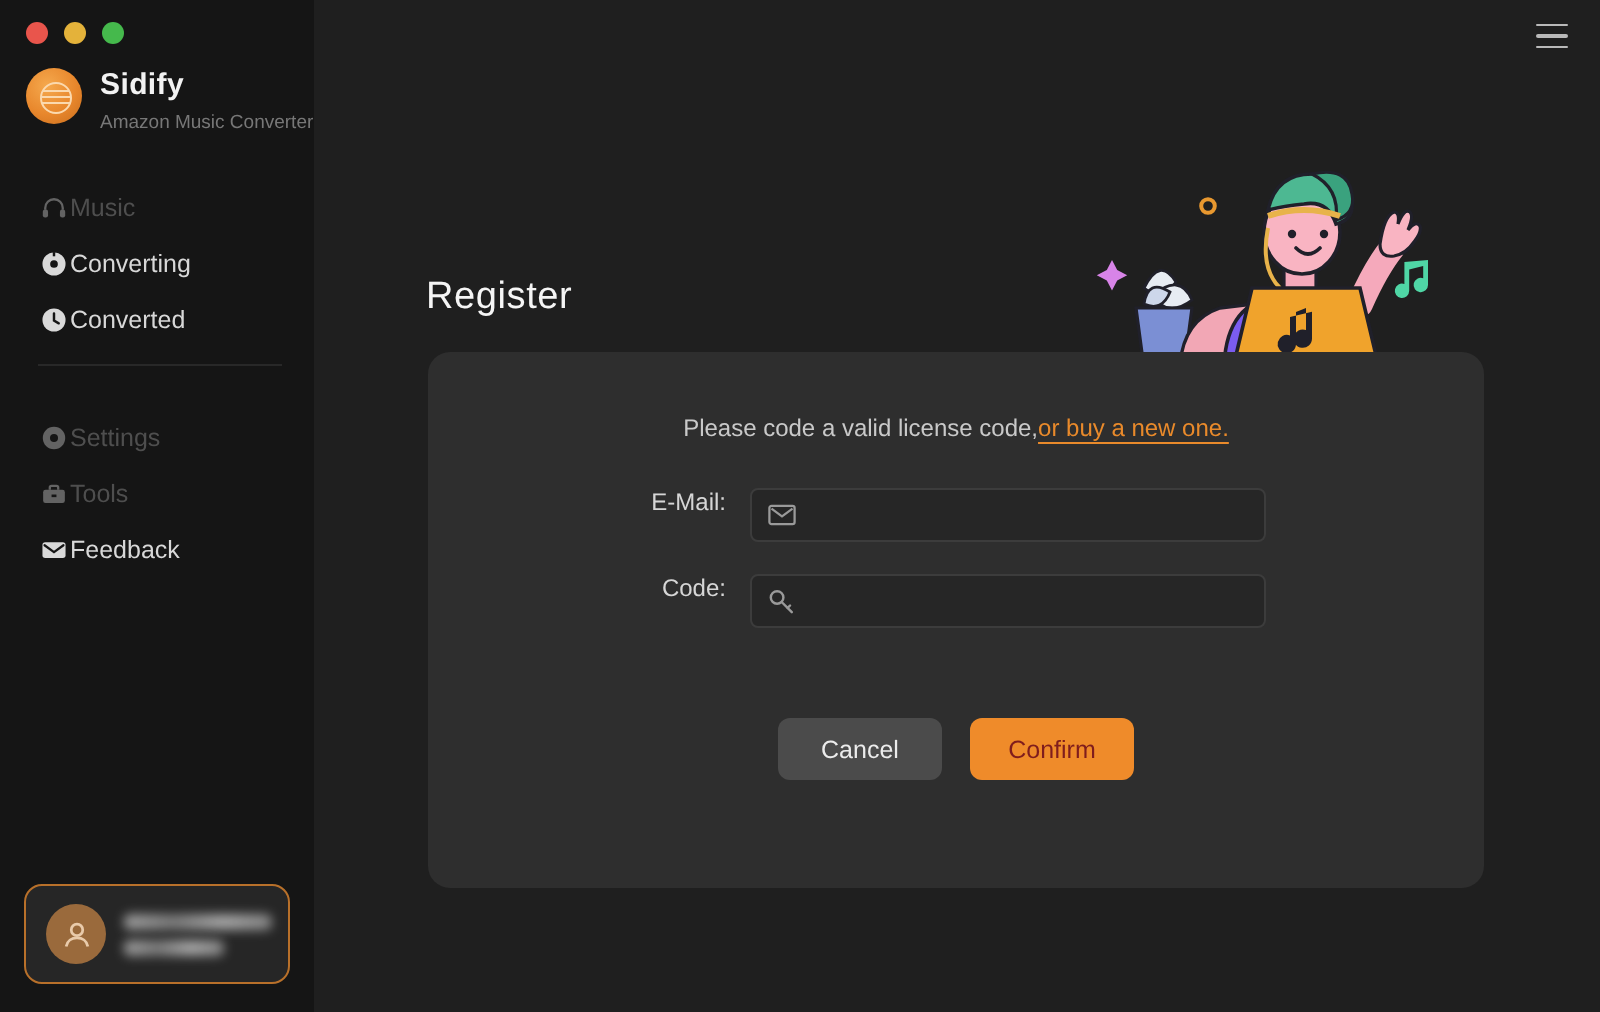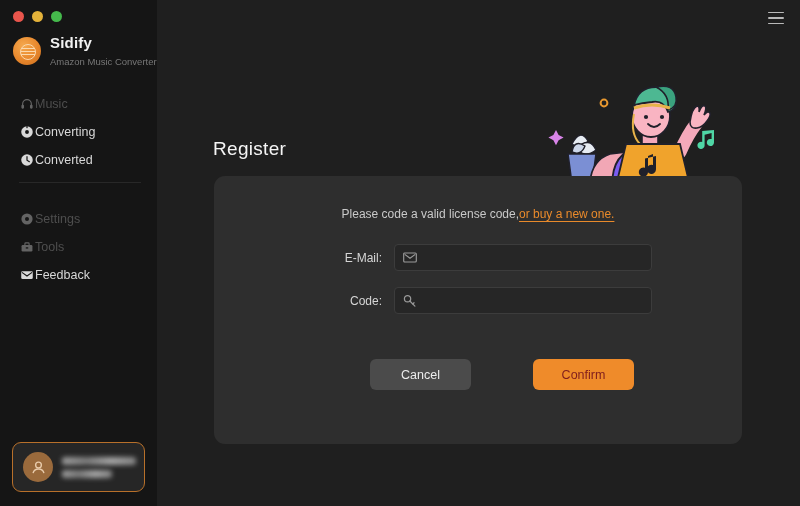--- a/index.html
+++ b/index.html
@@ -26,21 +26,21 @@
   .traffic {
     display: flex; gap: 8px;
     padding: 11px 0 0 13px;
   }
   .dot { width: 11px; height: 11px; border-radius: 50%; }
   .dot.red { background: #e9554c; }
   .dot.yellow { background: #e4b23a; }
   .dot.green { background: #45b94c; }
 
   .brand {
-    display: flex; align-items: center;
+    display: flex; align-items: flex-start;
     padding: 12px 0 0 13px;
     gap: 9px;
   }
   .logo {
     width: 28px; height: 28px; border-radius: 50%;
     background: radial-gradient(circle at 38% 32%, #f5a94e 0%, #e8872c 55%, #c96d1c 100%);
     position: relative;
     flex: 0 0 28px;
   }
   .logo::after {
@@ -145,22 +145,22 @@
   .hint {
     text-align: center; margin-top: 31px;
     font-size: 12px; color: #c9c9c9;
   }
   .hint .link {
     color: #e98a2b; text-decoration: underline;
     text-underline-offset: 3px; cursor: pointer; margin-top: 29px;
   }
 
   .field {
-    display: flex; align-items: center;
-    margin-top: 23px; padding-left: 106px;
+    display: flex; align-items: flex-start;
+    margin-top: 23px; padding-left: 74px; margin-left: 13px;
   }
   .field.second { margin-top: 16px; }
   .field-label {
     width: 62px; text-align: right; margin-right: 12px;
     color: #d6d6d6; font-size: 12px;
   }
   .input-wrap {
     width: 258px; height: 27px;
     background: #262626; border: 1px solid #3c3c3c; border-radius: 4px;
     display: flex; align-items: center; padding: 0 8px; gap: 7px;
@@ -171,24 +171,23 @@
     color: #e6e6e6; font-size: 12px;
     font-family: "Liberation Sans", sans-serif;
   }
   .input-wrap input::placeholder { color: #5e5e5e; }
 
   .actions {
     display: flex; justify-content: center; gap: 14px;
     margin-top: 45px;
   }
   .btn {
-    width: 101px; height: 31px; border-radius: 6px; border: none;
+    width: 82px; height: 31px; border-radius: 6px; border: none;
     font-size: 12.5px; cursor: pointer;
     font-family: "Liberation Sans", sans-serif;
-    margin-left: 48px;
   }
   .btn-cancel { background: #4b4b4b; color: #ececec; }
   .btn-confirm { background: #ef8b2a; color: #7f1d1d; }
 </style>
 </head>
 <body>
 
 <div class="app">
 
   <div class="sidebar">

